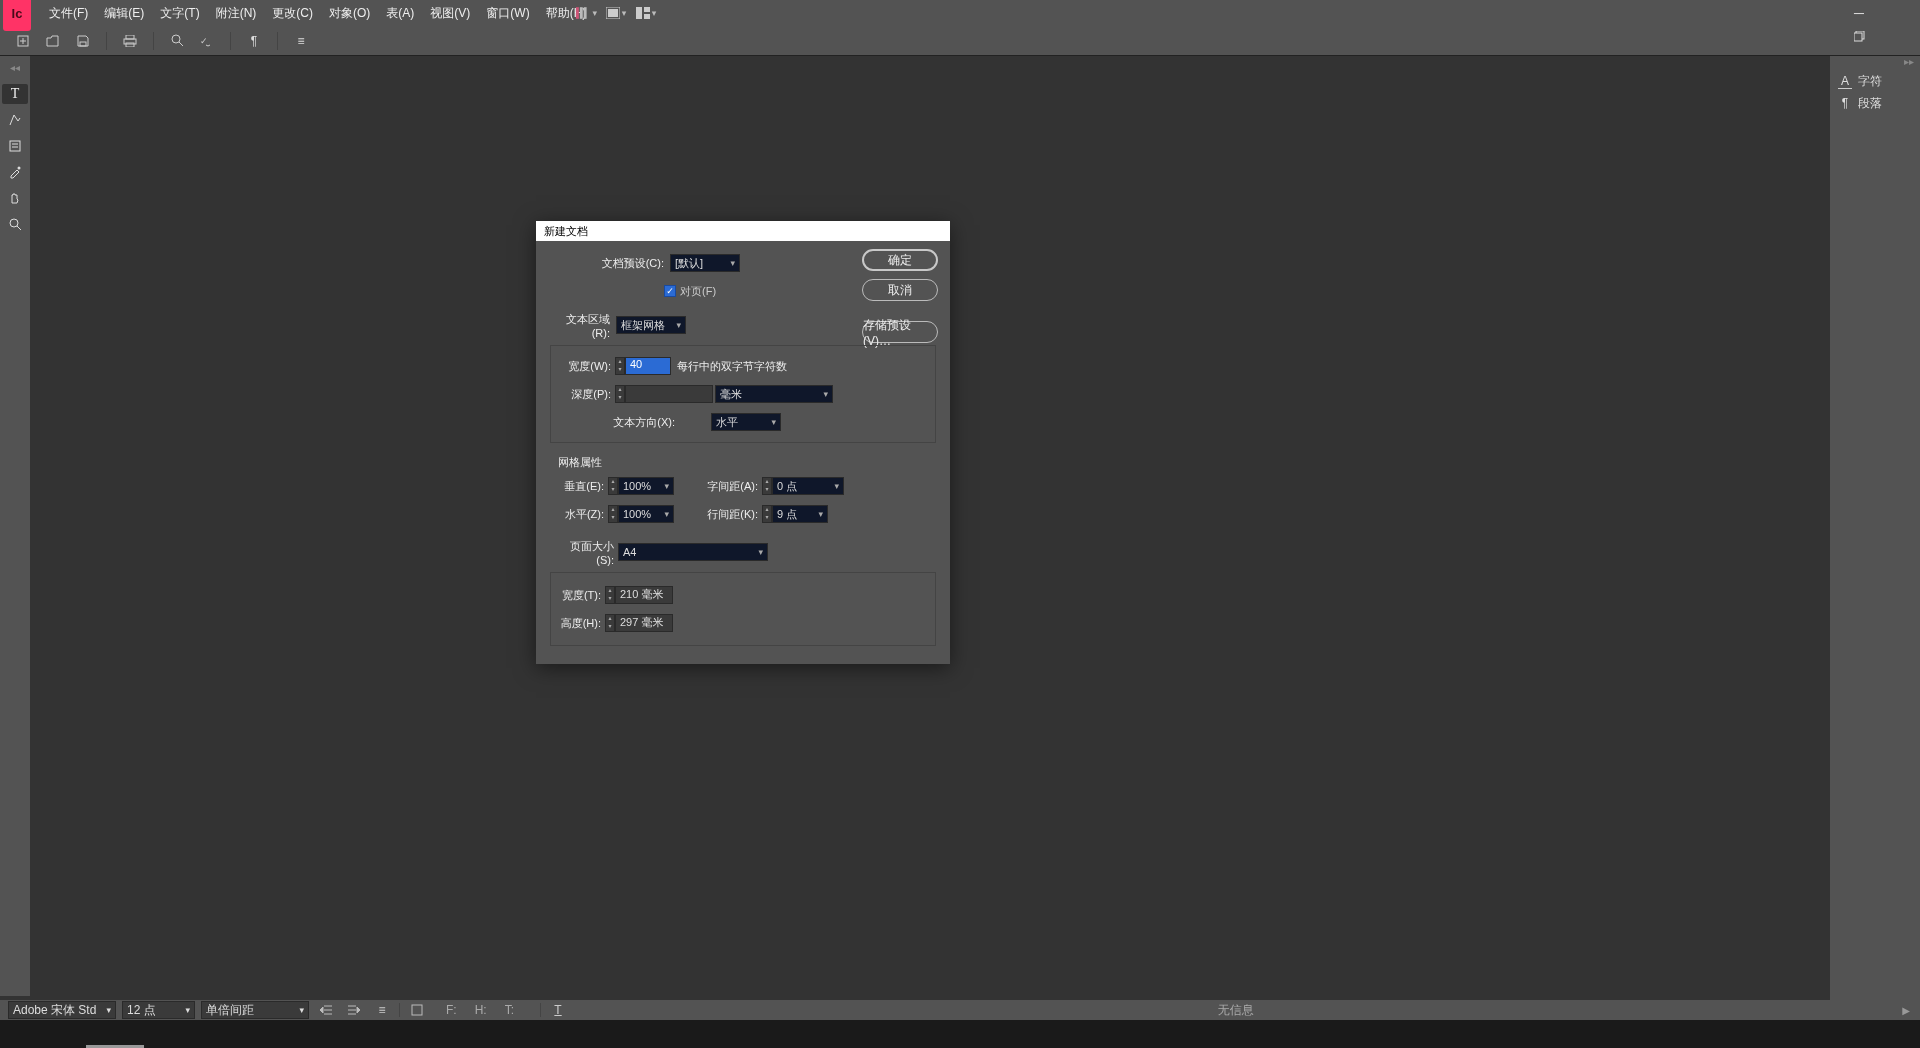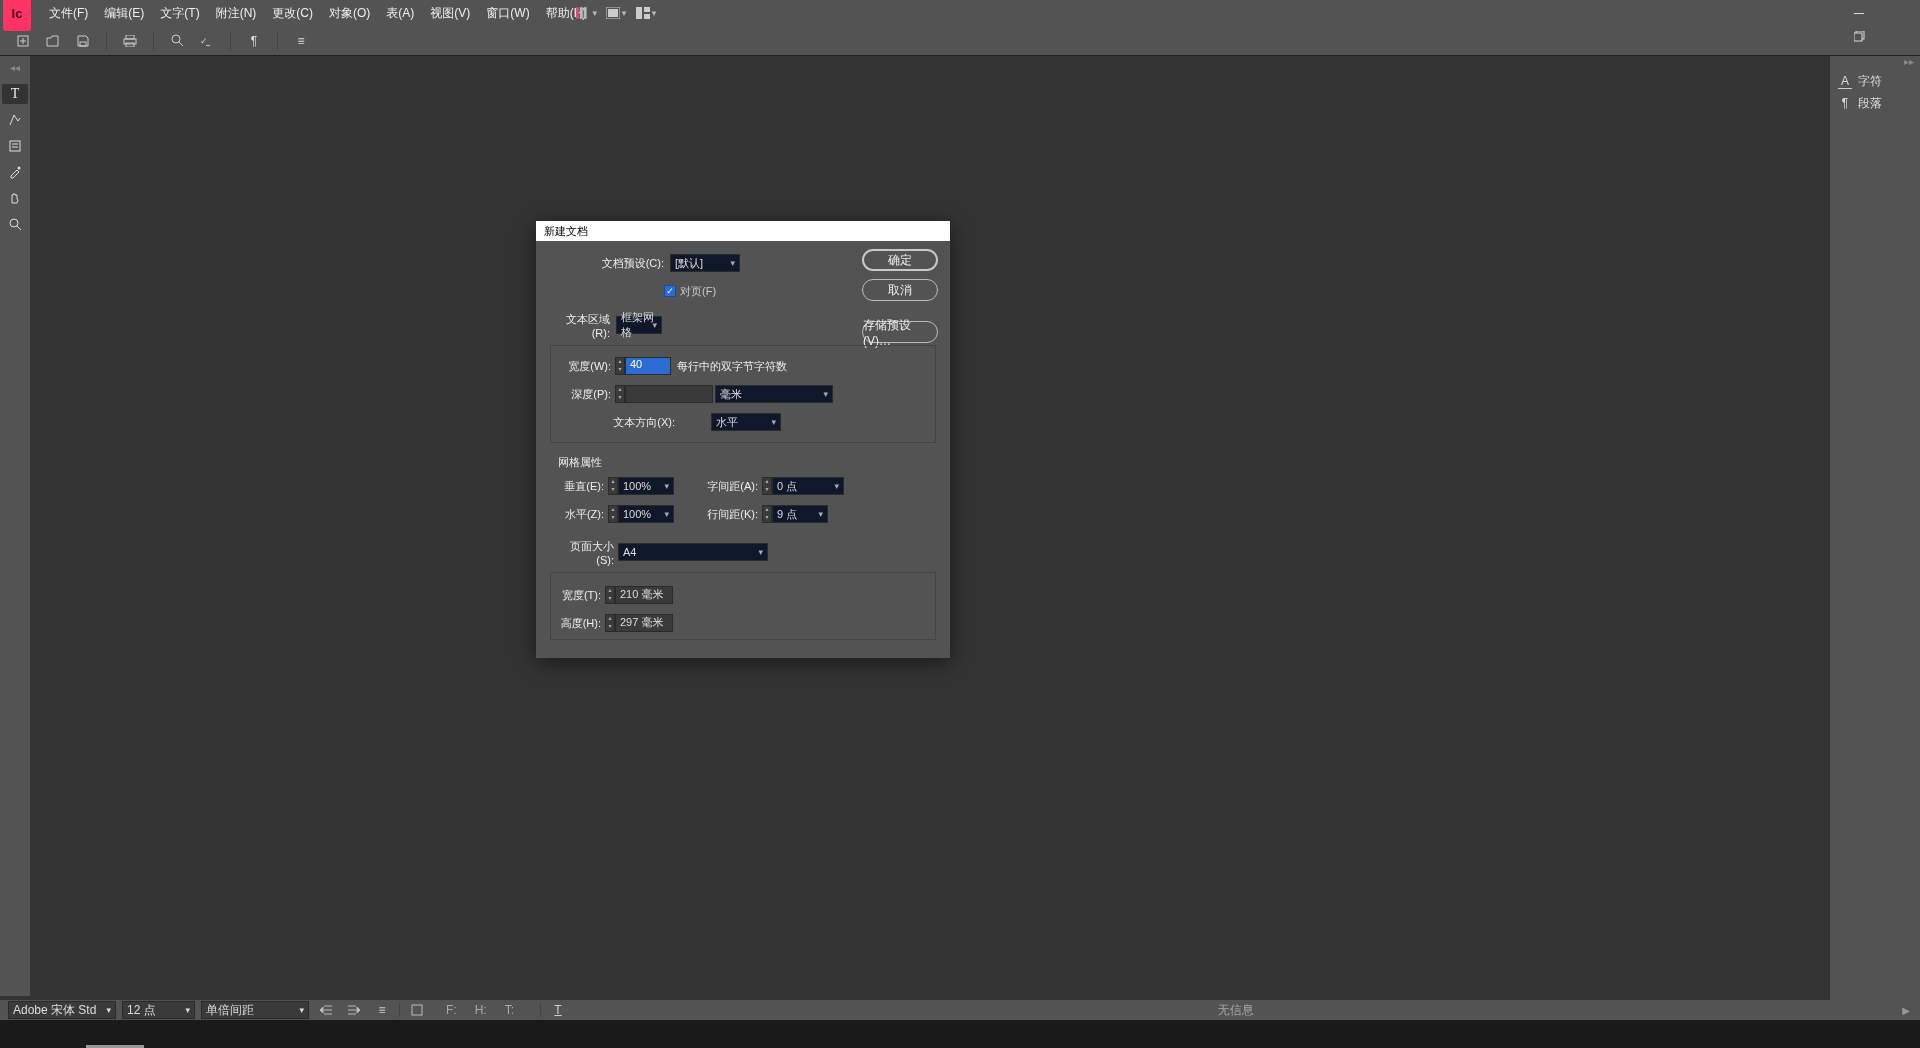--- a/index.html
+++ b/index.html
@@ -56,21 +56,21 @@
 .dlg-combo { height: 18px; background: #0f172a; border: 1px solid #2a2a2a; display: flex; align-items: center; padding: 0 4px; color: #ddd; position: relative; font-size: 11px; }
 .dlg-combo .chev2 { position: absolute; right: 4px; font-size: 9px; color: #aaa; }
 .dlg-spinner { width: 10px; height: 18px; background: #3a3a3a; border: 1px solid #2a2a2a; display: flex; flex-direction: column; font-size: 6px; color: #aaa; }
 .dlg-spinner div { flex: 1; text-align: center; line-height: 7px; }
 .dlg-input { height: 18px; background: #3a3a3a; border: 1px solid #2a2a2a; color: #ddd; padding: 0 4px; font-size: 11px; }
 .dlg-input.sel { background: #2b6bd4; color: #fff; }
 .dlg-chk { width: 12px; height: 12px; background: #2b6bd4; border: 1px solid #1a4a9e; display: inline-flex; align-items: center; justify-content: center; color: #fff; font-size: 9px; margin-right: 4px; }
 .dlg-section { margin: 8px 14px 6px 14px; border: 1px solid #444; padding: 8px 8px 4px 8px; position: relative; }
 .dlg-section-open { margin: 8px 14px 6px 14px; padding: 4px 8px; }
 .dlg-note { color: #eee; font-size: 11px; margin-left: 6px; }
-.dlg-section3 { margin: 8px 14px 0 14px; border: 1px solid #444; padding: 10px 8px 0 8px; position: relative; }
+.dlg-section3 { margin: 8px 14px 0 14px; border: 1px solid #444; padding: 10px 8px 6px 8px; position: relative; }
 </style>
 </head>
 <body>
 
 <div class="titlebar">
   <div class="app-logo">Ic</div>
   <div class="menu-item">文件(F)</div>
   <div class="menu-item">编辑(E)</div>
   <div class="menu-item">文字(T)</div>
   <div class="menu-item">附注(N)</div>
@@ -238,21 +238,21 @@
 
     <div class="dlg-row" style="padding-left:128px">
       <span class="dlg-chk">✓</span>
       <span style="font-size:11px">对页(F)</span>
     </div>
 
     <div style="height:6px"></div>
     <div class="dlg-row" style="padding-left:14px">
       <div class="dlg-lbl" style="width:60px">文本区域(R):</div>
       <div style="width:6px"></div>
-      <div class="dlg-combo" style="width:46px">
+      <div class="dlg-combo" style="width:70px">
           <span>框架网格</span>
           <span class="chev2">▾</span>
         </div>
     </div>
 
     <div class="dlg-section">
       <div class="dlg-row">
         <div class="dlg-lbl" style="width:52px">宽度(W):</div>
         <div style="width:4px"></div>
         <div class="dlg-spinner">

